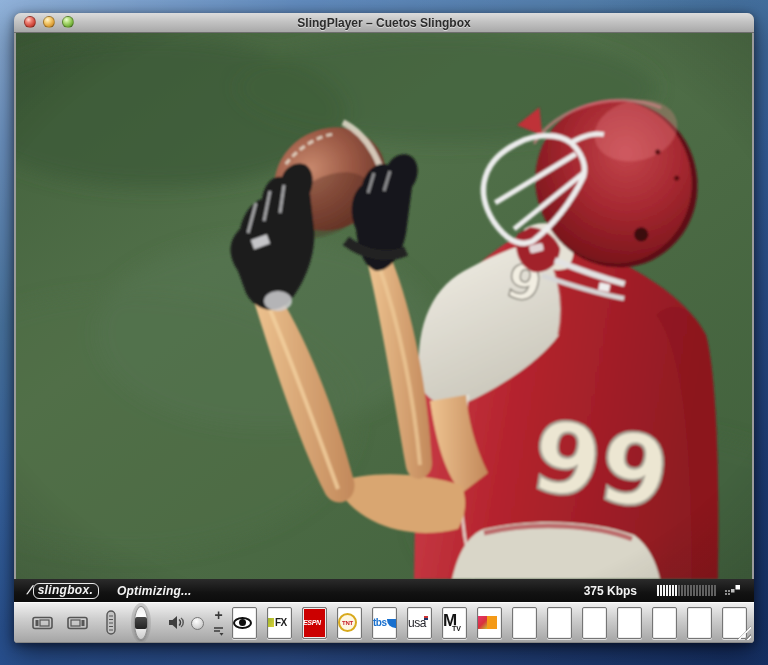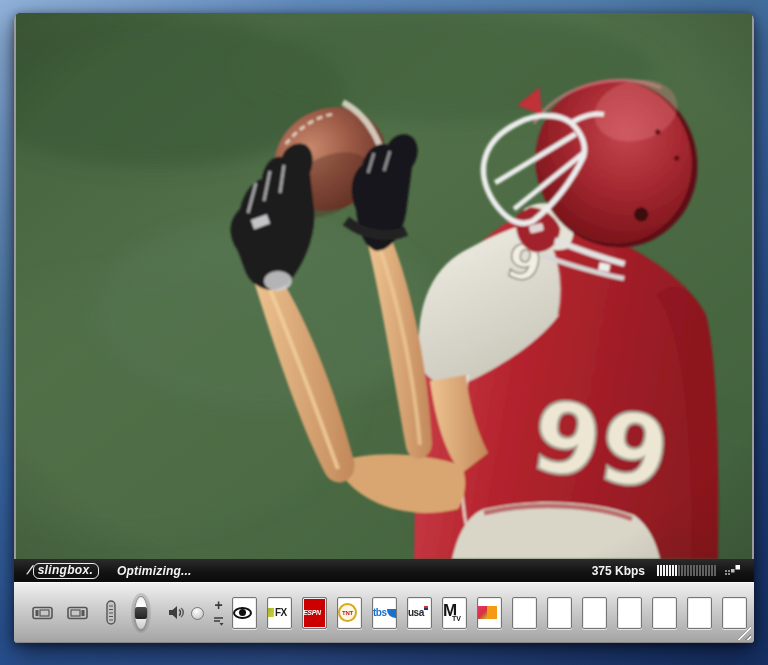--- a/index.html
+++ b/index.html
@@ -42,21 +42,21 @@
   
   .statusbar{
     flex:0 0 23px;height:23px;background:linear-gradient(#2b2b2b,#121212 60%,#0c0c0c);
     display:flex;align-items:center;padding:0 14px;color:#f2f2f2;
   }
   .sling-logo{display:flex;align-items:baseline;font-style:italic;font-weight:bold;font-size:12px;letter-spacing:.3px;}
   .sling-slash{transform:skewX(-18deg);margin-right:1px;font-weight:bold;}
   .sling-box-text{border:1px solid #e8e8e8;border-radius:6px;padding:0 5px 1px 4px;line-height:13px;}
   .status-text{margin-left:18px;font-size:12px;font-weight:bold;letter-spacing:.2px;font-style:italic;}
   .status-spacer{flex:1;}
-  .bitrate{font-size:12px;font-weight:bold;margin-right:12px;}
+  .bitrate{font-size:12px;font-weight:bold;margin-right:20px;}
   .signal-meter{display:flex;align-items:center;height:12px;}
   .sbar{width:2px;height:11px;margin-right:1px;background:#616161;display:inline-block;}
   .sbar.on{background:#f4f4f4;}
   .net-icon{margin-left:8px;display:block;}
 
   
   .controlbar{
     flex:1;position:relative;
     background:linear-gradient(#f2f2f2,#cfcfcf 40%,#b2b2b2 80%,#a3a3a3);
     box-shadow:inset 0 1px 0 rgba(255,255,255,.8), inset 0 -1px 0 #878787;
@@ -100,21 +100,21 @@
   
   .espn-text{font-size:7px;font-weight:900;font-style:italic;color:#fff;letter-spacing:-.3px;}
   
   .tnt-circle{width:19px;height:19px;border-radius:50%;border:2px solid #d8a91c;box-sizing:border-box;display:flex;align-items:center;justify-content:center;background:#fdf6e2;}
   .tnt-text{font-size:6px;font-weight:900;color:#c8202a;letter-spacing:-.2px;}
   
   .tbs-wrap{display:flex;flex-direction:row;align-items:center;}
   .tbs-text{font-size:10px;font-weight:900;color:#1870cf;line-height:9px;letter-spacing:-.5px;}
   .tbs-shield{width:17px;height:9px;background:#1870cf;border-radius:0 0 9px 9px;margin-top:1px;}
   
-  .usa-text{font-size:10px;font-weight:700;color:#26262c;letter-spacing:-.5px;}
+  .usa-text{font-size:12px;font-weight:400;color:#26262c;letter-spacing:-.5px;}
   .usa-flag{position:absolute;right:3px;top:8px;width:4px;height:4px;background:linear-gradient(#c33 50%,#236 50%);}
   
   .mtv-wrap{position:relative;width:18px;height:18px;}
   .mtv-m{position:absolute;left:0;top:-3px;font-size:17px;font-weight:900;color:#141414;letter-spacing:-1px;}
   .mtv-tv{position:absolute;right:0;bottom:0;font-size:7px;font-weight:900;color:#141414;background:rgba(255,255,255,.75);line-height:7px;}
   
   .vh1-wrap{display:flex;}
   .vh1-left{width:9px;height:13px;background:linear-gradient(135deg,#e4356e 0%,#d8323c 55%,#c9bf2d 100%);}
   .vh1-right{width:10px;height:13px;background:#f49a17;}
 
@@ -124,20 +124,28 @@
     position:absolute;right:3px;bottom:3px;width:14px;height:14px;
     background:repeating-linear-gradient(135deg,transparent 0 3px,#8a8a8a 3px 4.5px,#f5f5f5 4.5px 6px);
     clip-path:polygon(100% 0,100% 100%,0 100%);
   }
 </style>
 </head>
 <body>
 
 <div class="window">
 
+  <div class="titlebar">
+    <div class="lights">
+      <span class="light red"></span>
+      <span class="light yellow"></span>
+      <span class="light green"></span>
+    </div>
+    <span class="title-text">SlingPlayer – Cuetos Slingbox</span>
+  </div>
 
   <div class="video-frame">
     <svg viewBox="0 0 736 546" preserveAspectRatio="none">
       <defs>
         <linearGradient id="grassG" x1="0" y1="0" x2="1" y2="1">
           <stop offset="0" stop-color="#42603b"></stop>
           <stop offset="0.35" stop-color="#52714a"></stop>
           <stop offset="0.6" stop-color="#4b6a44"></stop>
           <stop offset="1" stop-color="#40603b"></stop>
         </linearGradient>

